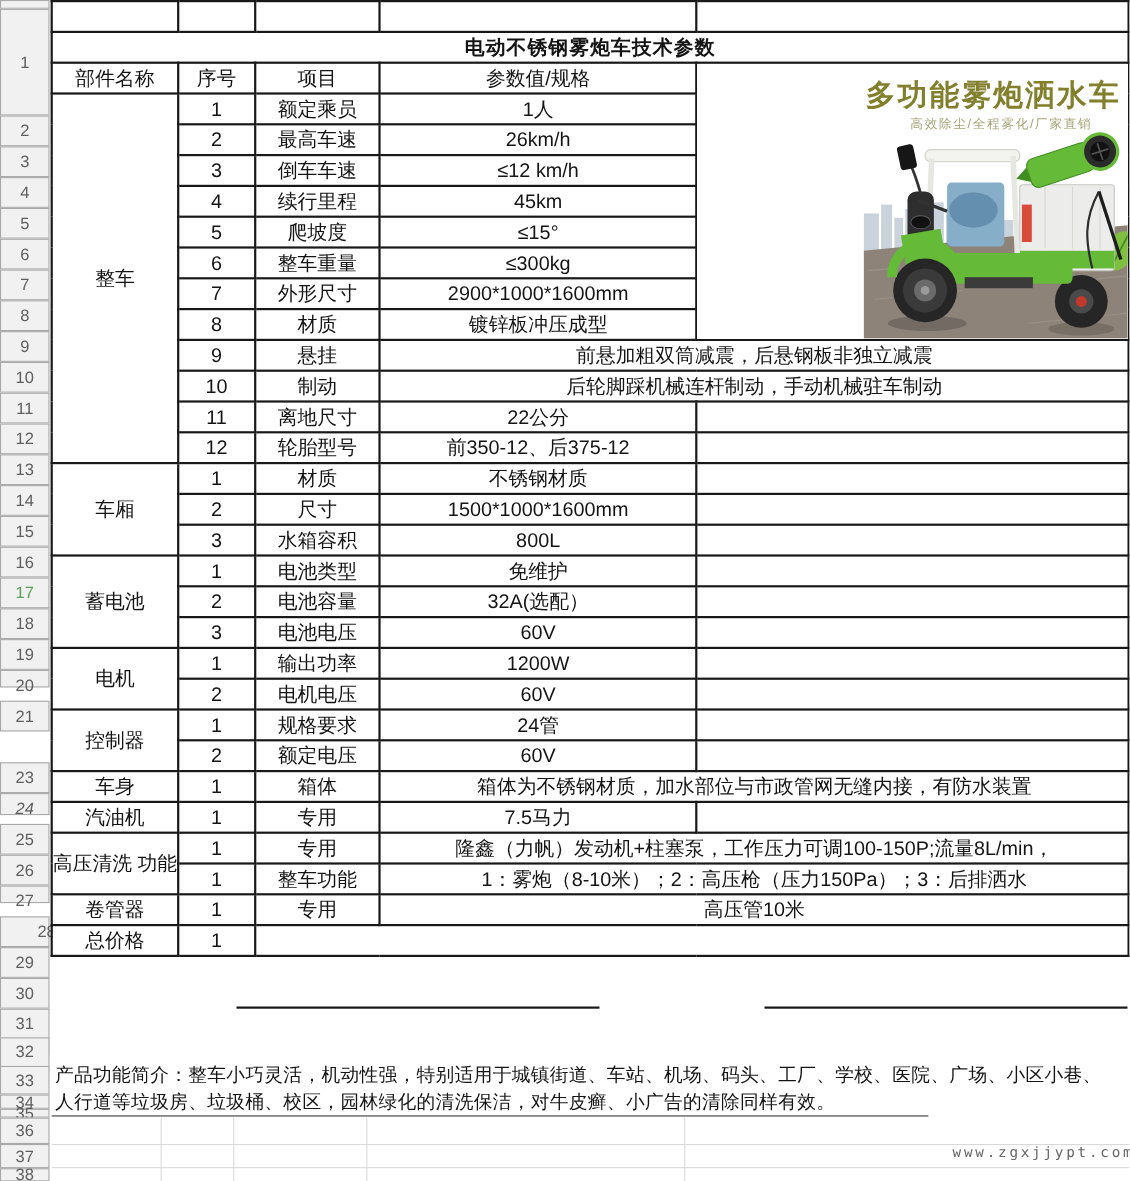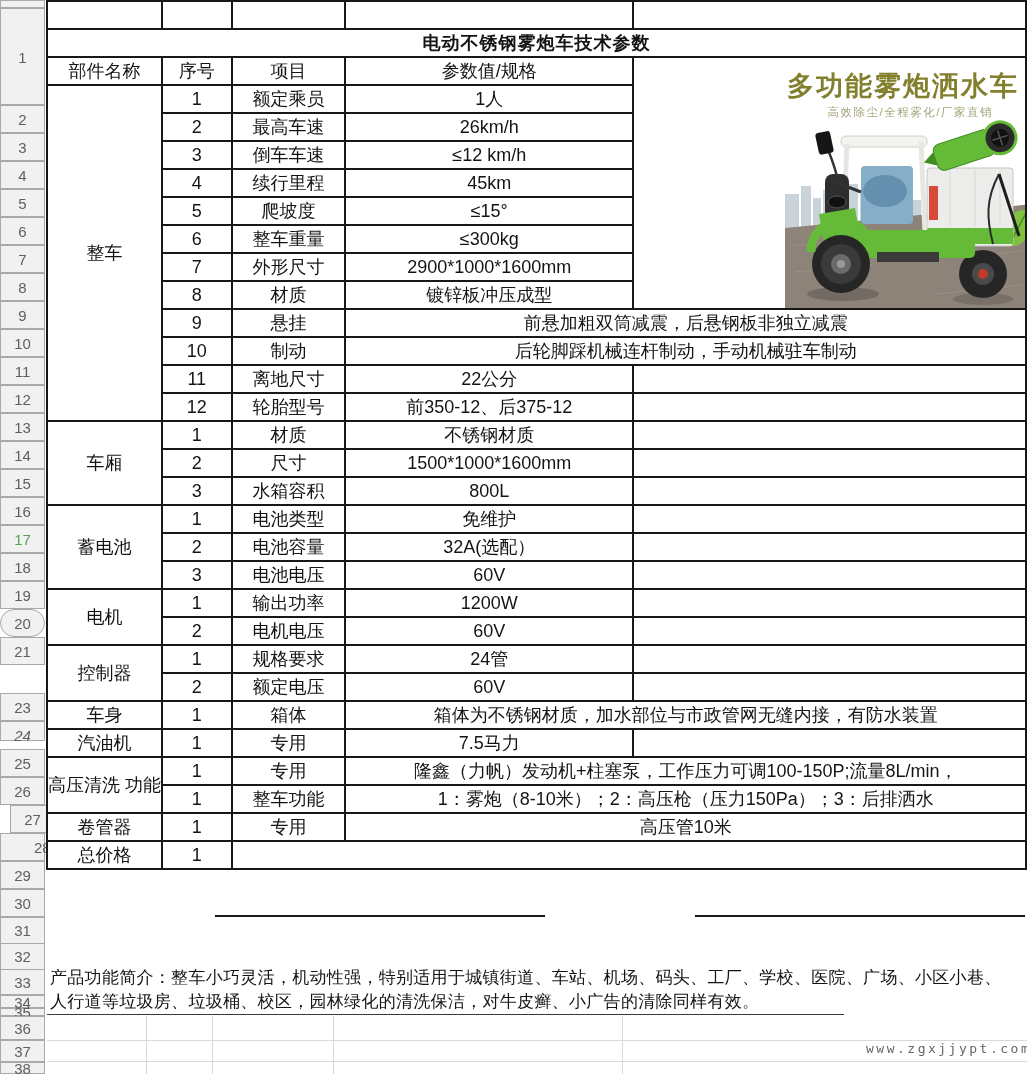--- a/index.html
+++ b/index.html
@@ -53,28 +53,28 @@
       <div class="rnum" style="top: 329px; height: 28px; line-height: 28px;">10</div>
       <div class="rnum" style="top: 357px; height: 28px; line-height: 28px;">11</div>
       <div class="rnum" style="top: 385px; height: 28px; line-height: 28px;">12</div>
       <div class="rnum" style="top: 413px; height: 28px; line-height: 28px;">13</div>
       <div class="rnum" style="top: 441px; height: 28px; line-height: 28px;">14</div>
       <div class="rnum" style="top: 469px; height: 28px; line-height: 28px;">15</div>
       <div class="rnum" style="top: 497px; height: 28px; line-height: 28px;">16</div>
       <div class="rnum green" style="top: 525px; height: 28px; line-height: 28px;">17</div>
       <div class="rnum" style="top: 553px; height: 28px; line-height: 28px;">18</div>
       <div class="rnum" style="top: 581px; height: 28px; line-height: 28px;">19</div>
-      <div class="rnum" style="top: 609px; height: 28px; line-height: 28px; border-radius: 14px;">20</div>
+      <div class="rnum" style="top: 609px; height: 16px; line-height: 28px;">20</div>
       <div class="rnum" style="top: 637px; height: 28px; line-height: 28px;">21</div>
       <div class="rnum" style="top: 694px; height: 28px; line-height: 28px;">22</div>
       <div class="rnum" style="top: 693px; height: 28px; line-height: 28px;">23</div>
       <div class="rnum" style="top: 721px; height: 20px; line-height: 28px; font-style: italic;">24</div>
       <div class="rnum" style="top: 749px; height: 28px; line-height: 28px;">25</div>
       <div class="rnum" style="top: 777px; height: 28px; line-height: 28px;">26</div>
-      <div class="rnum" style="top: 805px; height: 28px; line-height: 28px; margin-left: 10px;">27</div>
+      <div class="rnum" style="top: 805px; height: 16px; line-height: 28px;">27</div>
       <div class="rnum" style="top: 833px; height: 28px; line-height: 28px; padding-left: 33px;">28</div>
       <div class="rnum" style="top: 861px; height: 28px; line-height: 28px;">29</div>
       <div class="rnum" style="top: 889px; height: 28px; line-height: 28px;">30</div>
       <div class="rnum" style="top: 917px; height: 42px; line-height: 26px;">31</div>
       <div class="rnum" style="top: 943px; height: 32px; line-height: 26px;">32</div>
       <div class="rnum" style="top: 969px; height: 26px; line-height: 26px;">33</div>
       <div class="rnum" style="top: 995px; height: 13px; line-height: 13px;">34</div>
       <div class="rnum" style="top: 1008px; height: 8px; line-height: 8px;">35</div>
       <div class="rnum" style="top: 1016px; height: 24px; line-height: 24px;">36</div>
       <div class="rnum" style="top: 1040px; height: 22px; line-height: 22px;">37</div>

